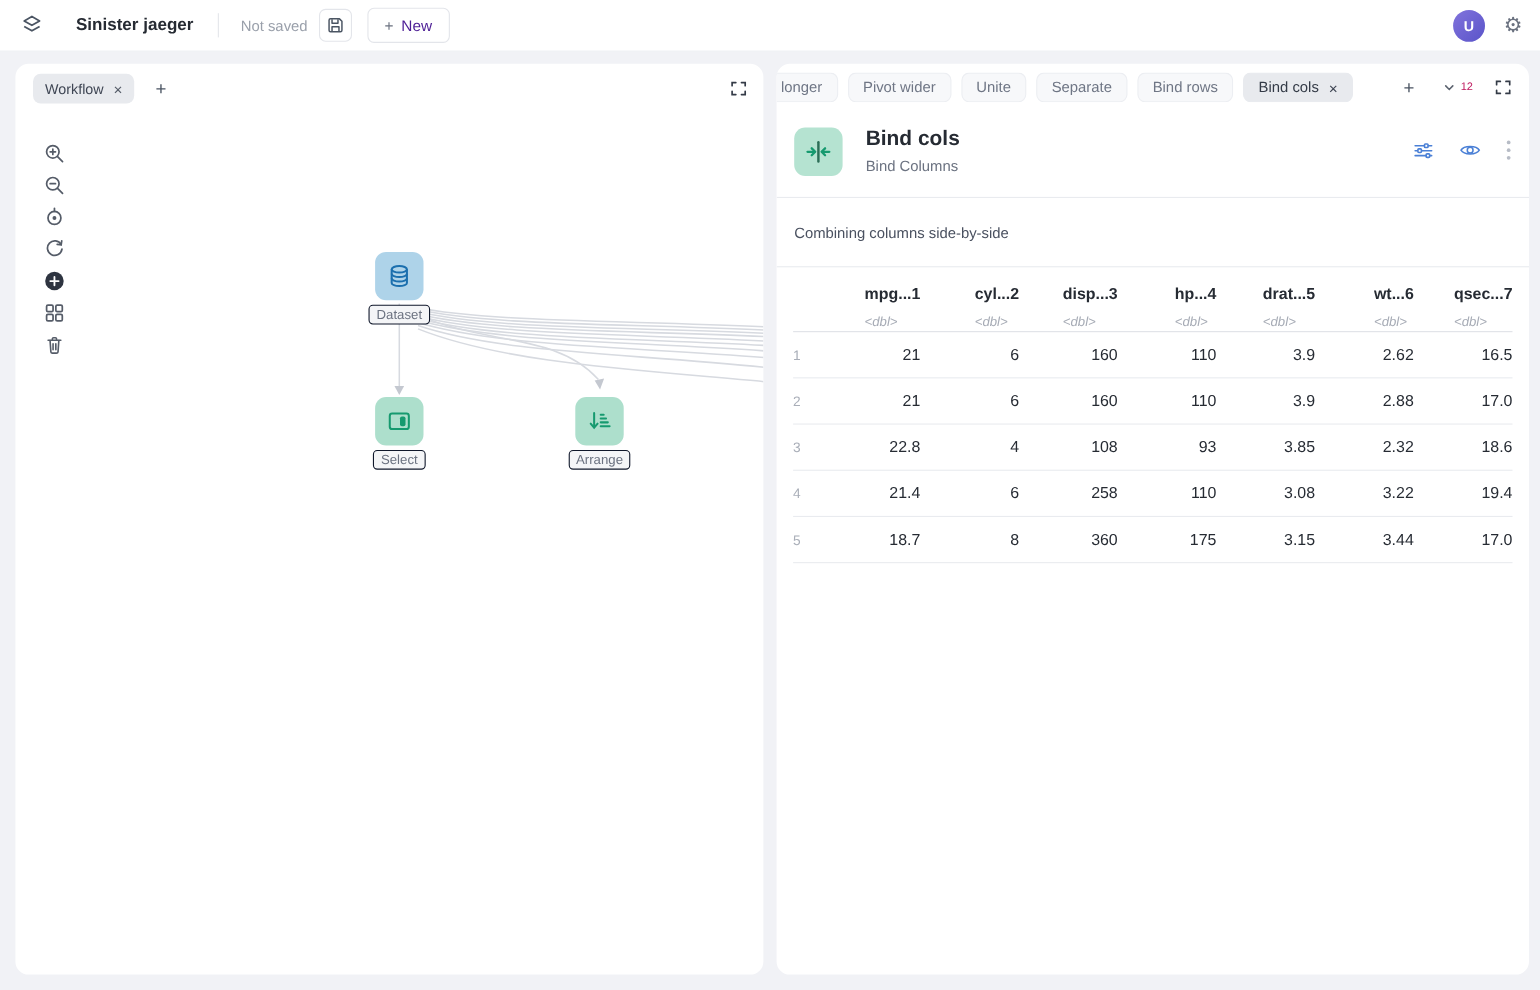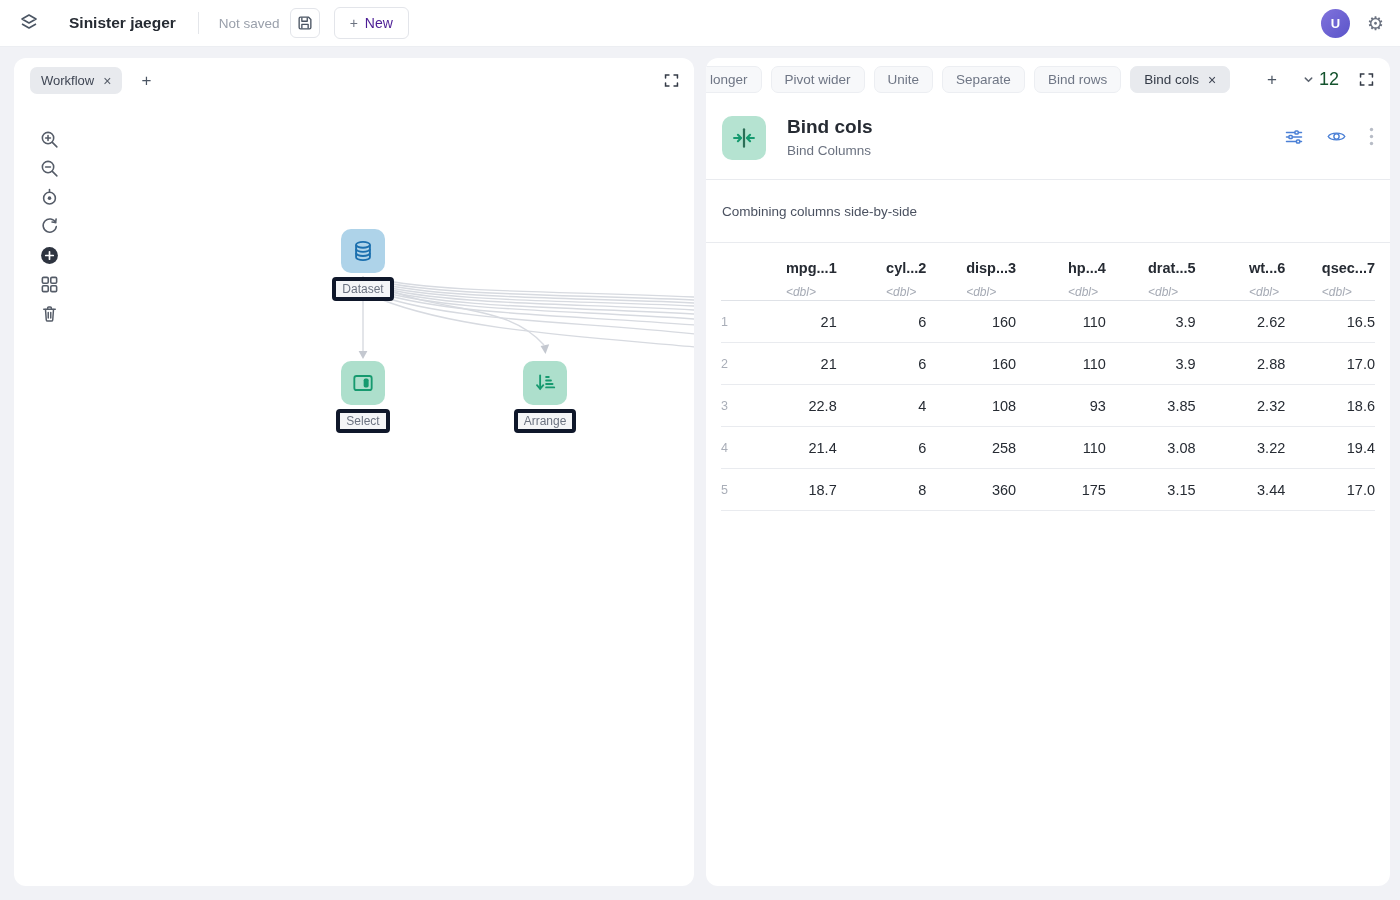--- a/index.html
+++ b/index.html
@@ -57,35 +57,35 @@
   .canvas-toolbar {
     position:absolute; left:23px; top:69px; display:flex; flex-direction:column; gap:5px; z-index:3;
   }
   .tool { width:24px; height:24px; display:flex; align-items:center; justify-content:center; cursor:pointer; }
   .edges { position:absolute; left:0; top:0; width:680px; height:828px; z-index:1; }
   .node { position:absolute; width:44px; display:flex; flex-direction:column; align-items:center; z-index:2; }
   .node-box { width:44px; height:44px; border-radius:10px; display:flex; align-items:center; justify-content:center; cursor:pointer; }
   .node-box.blue { background:#aed3e9; }
   .node-box.green { background:#addfcc; }
   .node-label {
-    margin-top:4px; background:#f4f5f7; border:4px solid #0f172a; border-radius:4px;
+    margin-top:4px; background:#f4f5f7; border:1px solid #0f172a; border-radius:4px;
     font-size:12px; color:#6b7280; padding:1px 6px; white-space:nowrap;
   }
 
   
   .tabs-row { display:flex; align-items:center; padding:8px 15px 5px 0; overflow:hidden; }
   .tabs-scroller { display:flex; align-items:center; gap:9px; margin-left:-10px; flex:0 1 auto; overflow:hidden; }
   .rtab {
     background:#f7f8fa; border:1px solid #eceef2; border-radius:7px; height:27px; padding:0 13px;
     display:flex; align-items:center; gap:9px; font-size:13.5px; color:#6f7685; cursor:pointer; white-space:nowrap; flex:0 0 auto;
   }
   .rtab.active { background:#e8eaee; border-color:#e8eaee; color:#343b47; }
   .rtab .x { color:#3f4654; font-size:14px; }
   .tabs-ctl { margin-left:auto; display:flex; align-items:center; gap:19px; flex:0 0 auto; padding-left:12px; }
-  .tab-count { display:flex; align-items:center; gap:5px; color:#14532d; font-size:18px; cursor:pointer; }
+  .tab-count { display:flex; align-items:center; gap:5px; color:#be185d; font-size:10px; cursor:pointer; }
 
   .panel-header { display:flex; align-items:flex-start; padding:18px 16px 19px 16px; }
   .ph-icon { width:44px; height:44px; border-radius:10px; background:#b5e3d1;
     display:flex; align-items:center; justify-content:center; }
   .ph-text { margin-left:21px; }
   .ph-title { font-size:19px; font-weight:700; color:#262b33; }
   .ph-sub { font-size:13.5px; color:#6b7280; margin-top:5px; }
   .ph-actions { margin-left:auto; display:flex; align-items:center; gap:22px; margin-top:10px; }
   .ph-actions > div { cursor:pointer; display:flex; }
 

